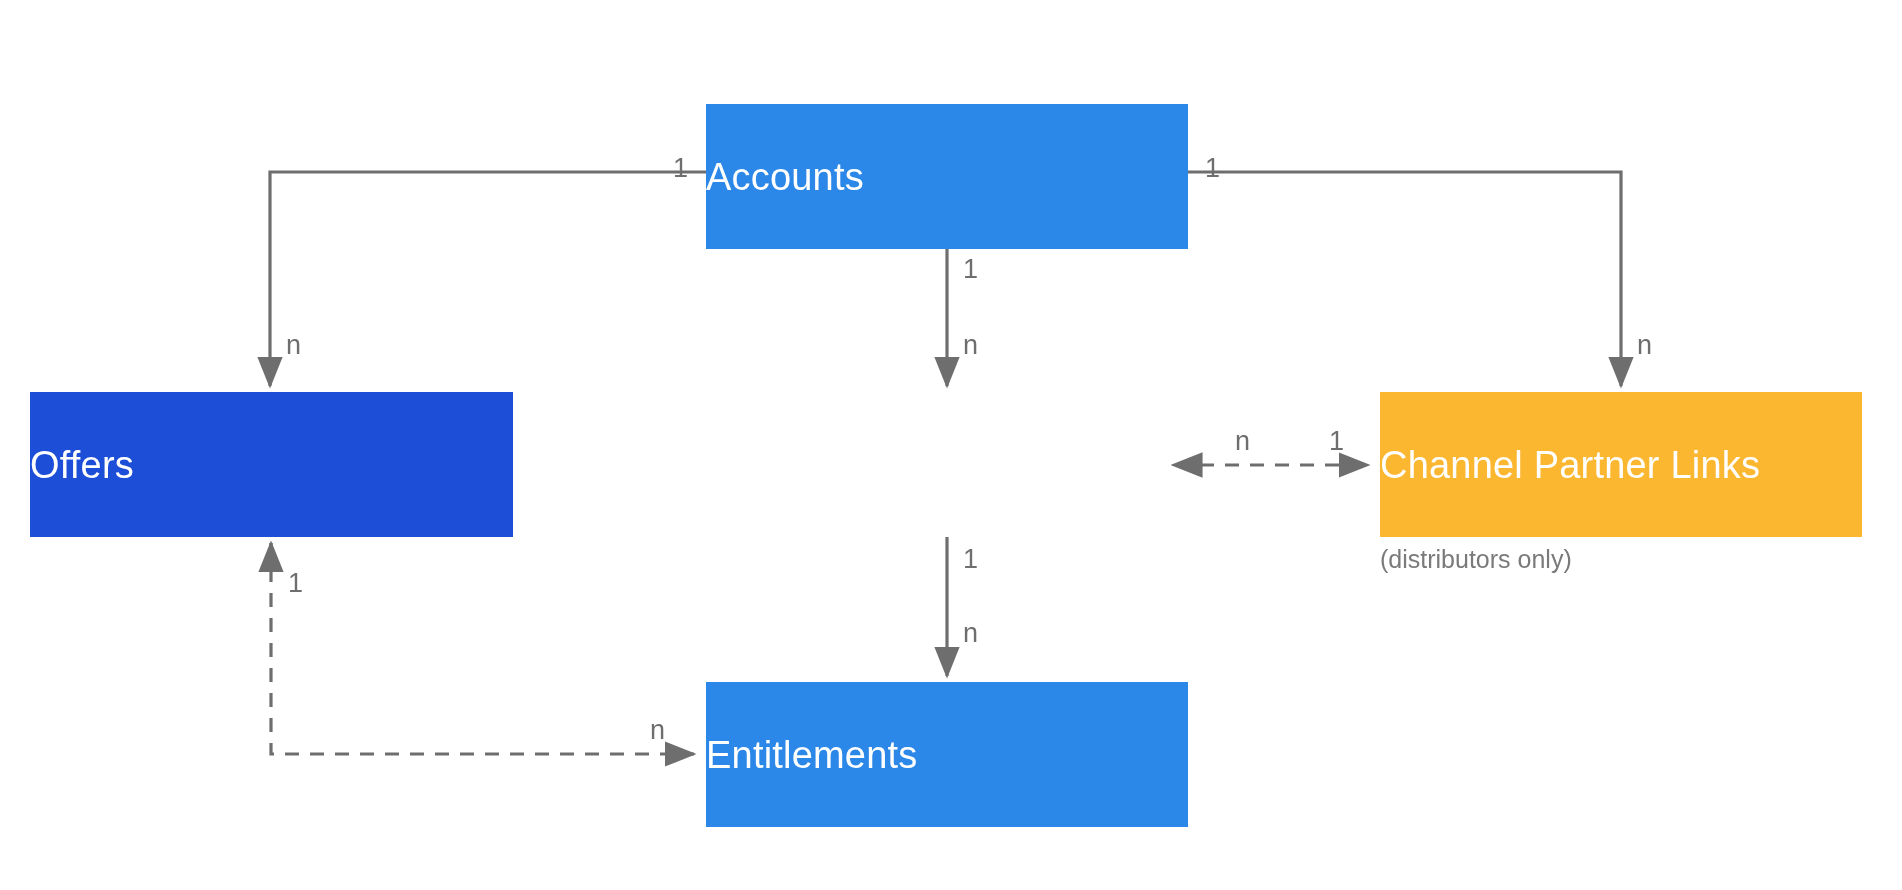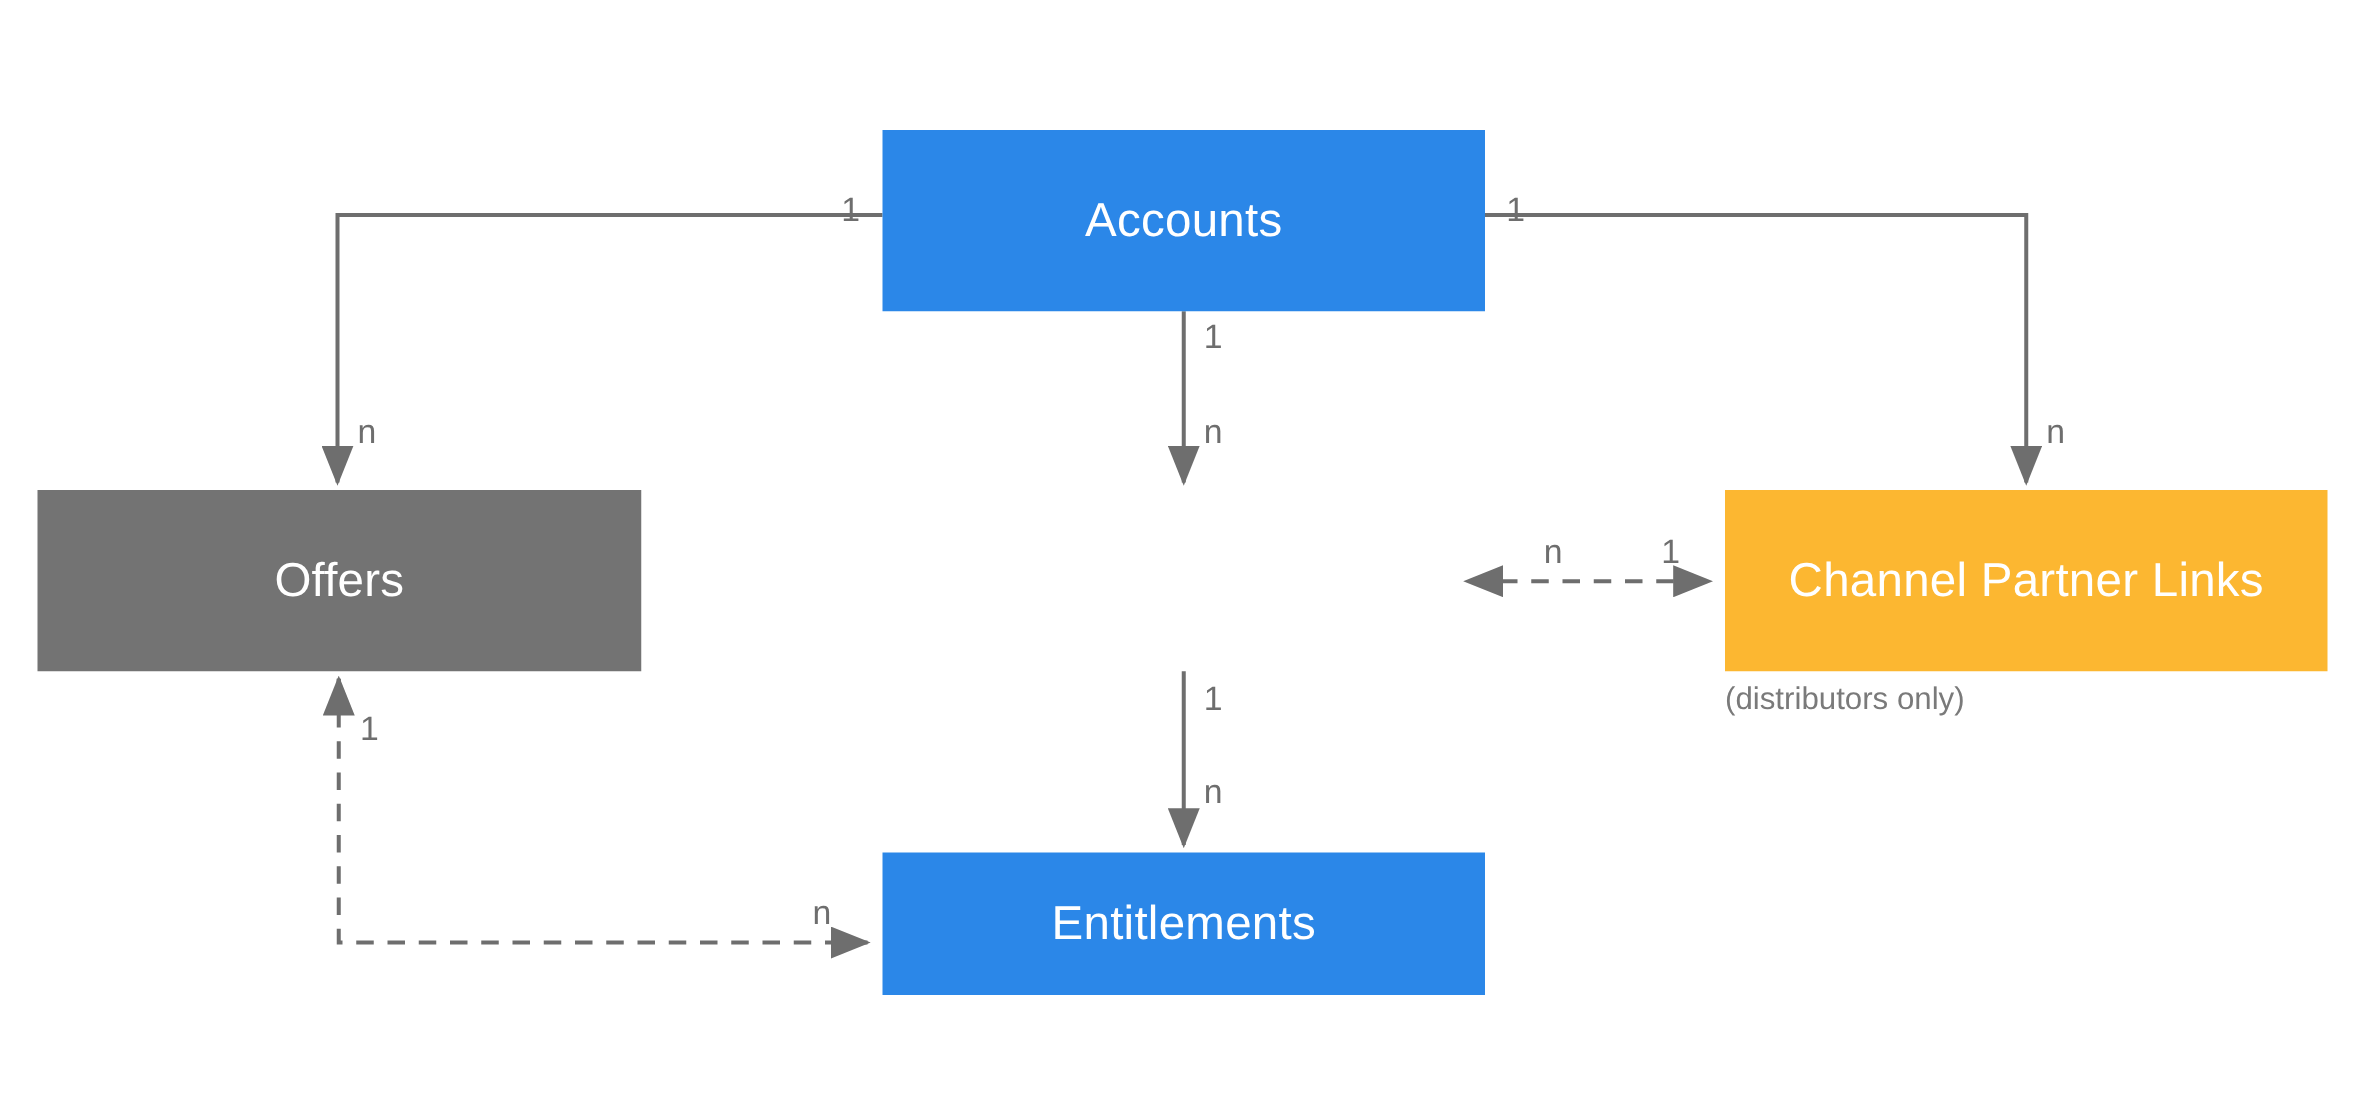--- a/index.html
+++ b/index.html
@@ -25,34 +25,34 @@
     top: 0;
     width: 1902px;
     height: 890px;
     pointer-events: none;
   }
   .node {
     position: absolute;
     box-sizing: border-box;
     display: flex;
     align-items: center;
-    justify-content: center;
+    justify-content: flex-start;
     color: #ffffff;
     font-size: 38px;
     font-weight: 400;
     letter-spacing: 0.2px;
     line-height: 1;
     text-align: center;
     user-select: none;
   }
   .node-accounts   { left: 706px;  top: 104px; width: 482px; height: 145px; background: #2b87e8; }
   .node-offers     { left: 30px;   top: 392px; width: 483px; height: 145px; background: #2ba84f; }
   .node-customers  { left: 706px;  top: 392px; width: 482px; height: 145px; background: #2b87e8; }
   .node-cpl        { left: 1380px; top: 392px; width: 482px; height: 145px; background: #fcb731; }
-  .node-entitlements { left: 706px; top: 682px; width: 482px; height: 114px; background: #2b87e8; }
+  .node-entitlements { left: 706px; top: 682px; width: 482px; height: 145px; background: #2b87e8; }
 
   .sub-caption {
     position: absolute;
     left: 1380px;
     top: 547px;
     width: 482px;
     text-align: left;
     color: #7a7a7a;
     font-size: 25px;
     line-height: 1;
@@ -94,21 +94,21 @@
     <path d="M 1200,465 L 1368,465" fill="none" stroke="#6e6e6e" stroke-width="3.2" stroke-dasharray="14 11" marker-end="url(#arrowhead)" marker-start="url(#arrowhead-start)"></path>
 
     <path d="M 271,543 L 271,754 L 694,754" fill="none" stroke="#6e6e6e" stroke-width="3.2" stroke-dasharray="14 11" marker-end="url(#arrowhead)"></path>
     <path d="M 271,570 L 271,543" fill="none" stroke="#6e6e6e" stroke-width="3.2" marker-end="url(#arrowhead)"></path>
   </svg>
 
   <div class="node node-accounts" style="background: rgb(43, 135, 232); color: rgb(255, 255, 255);">
     <span>Accounts</span>
   </div>
 
-  <div class="node node-offers" style="background: #737373; color: rgb(255, 255, 255);">
+  <div class="node node-offers" style="background: #1d4ed8; color: rgb(255, 255, 255);">
     <span>Offers</span>
   </div>
 
 
   <div class="node node-cpl" style="background: rgb(252, 183, 49); color: rgb(255, 255, 255);">
     <span>Channel Partner Links</span>
   </div>
 
   <div class="node node-entitlements" style="background: rgb(43, 135, 232); color: rgb(255, 255, 255);">
     <span>Entitlements</span>

